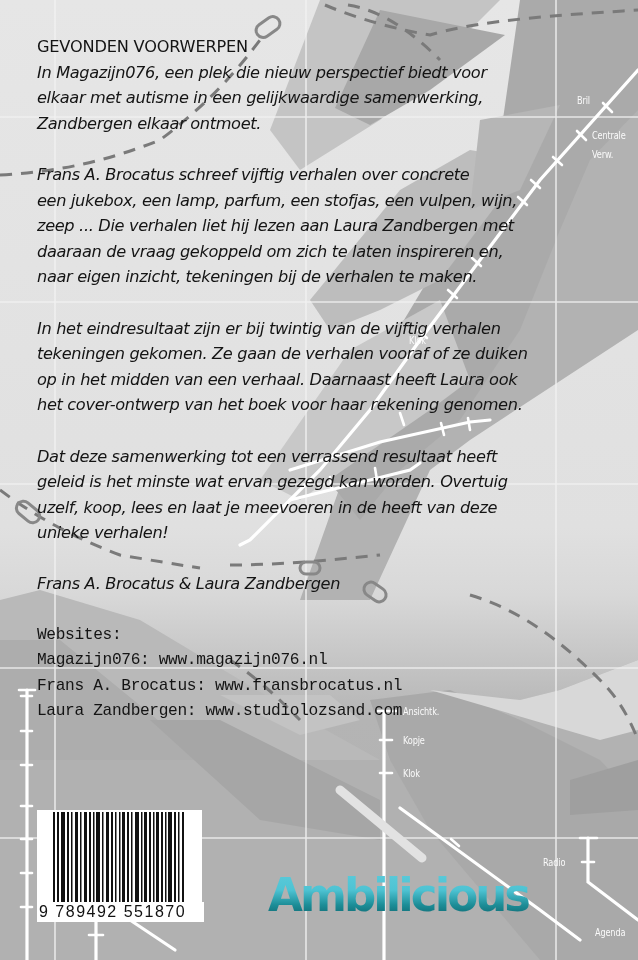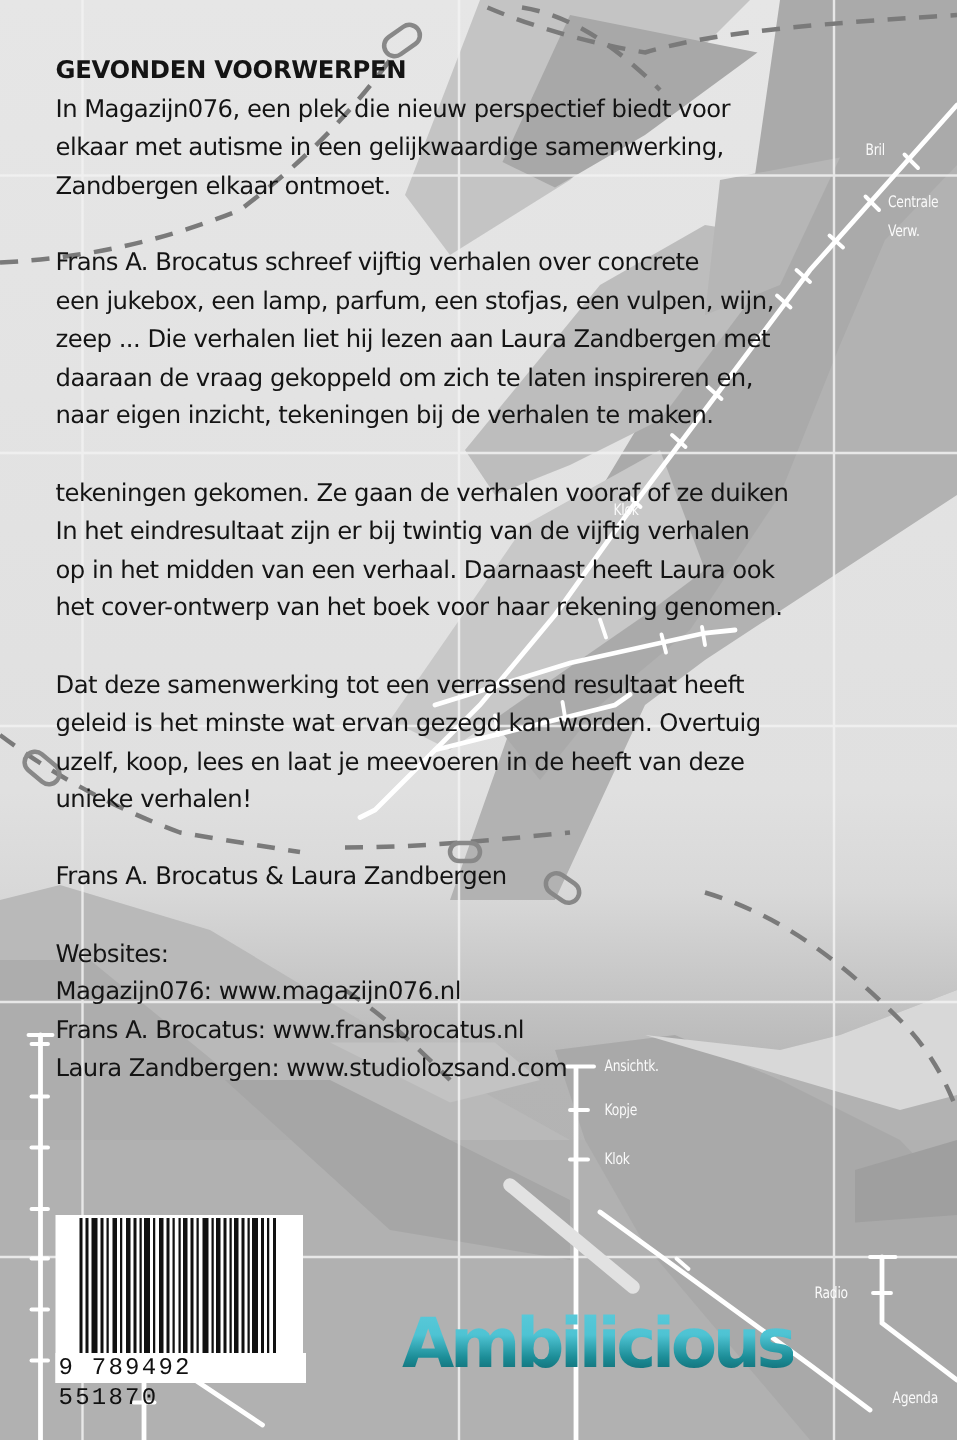--- a/index.html
+++ b/index.html
@@ -3,29 +3,29 @@
   <meta charset="utf-8">
   <style>
     html, body { margin: 0; padding: 0; }
     body { width: 638px; height: 960px; overflow: hidden; background: #e2e2e2; }
     #cover { position: relative; width: 638px; height: 960px; overflow: hidden;
       background: linear-gradient(180deg, #e6e6e6 0%, #e0e0e0 55%, #d8d8d8 62%, #b4b4b4 75%, #b0b0b0 100%); }
     svg.bg { position: absolute; left: 0; top: 0; }
     .text-block { position: absolute; left: 37px; top: 34px; width: 600px;
       font-family: "DejaVu Sans", sans-serif; font-size: 16.2px; line-height: 25.6px;
       color: #141414; letter-spacing: -0.35px; }
-    .heading { font-weight: bold; font-size: 16.2px; letter-spacing: -0.2px; }
-    .para { margin: 0 0 25.6px 0; }
+    .heading { font-weight: normal; font-size: 16.2px; letter-spacing: -0.2px; }
+    .para { margin: 0 0 25.6px 0; font-style: italic; }
     .para span { display: block; white-space: nowrap; }
-    .websites span { display: block; white-space: nowrap; }
+    .websites span { display: block; white-space: nowrap; font-family: Liberation Mono, monospace; }
     .station { position: absolute; font-family: "DejaVu Sans", sans-serif; font-size: 10.5px;
       color: #fafafa; transform: scaleX(0.78); transform-origin: left top; letter-spacing: -0.2px; line-height: 13px; }
     .barcode { position: absolute; left: 37px; top: 810px; width: 165px; height: 112px; background: #fff; }
     .barcode-num { position: absolute; left: 0; bottom: 0; width: 165px; height: 20px;
-      font-family: Liberation Mono, monospace; font-size: 16px; color: #111; line-height: 20px;
+      font-family: Liberation Sans, sans-serif; font-size: 16px; color: #111; line-height: 20px;
       letter-spacing: 1.5px; padding-left: 2px; background: #fff; }
     .logo { position: absolute; left: 268px; top: 870px; font-family: "DejaVu Sans", sans-serif;
       font-weight: bold; font-size: 46px; letter-spacing: -3px; line-height: 50px;
       background: linear-gradient(180deg, #5dcbdb 0%, #4ec3d3 40%, #1c8d97 70%, #0c5e66 100%);
       -webkit-background-clip: text; background-clip: text; color: transparent;
       transform: scaleX(0.98); transform-origin: left top; }
   </style>
 </head>
 <body>
 
@@ -143,22 +143,22 @@
       <span>Zandbergen elkaar ontmoet.</span>
     </div>
     <div class="para">
       <span>Frans A. Brocatus schreef vijftig verhalen over concrete</span>
       <span>een jukebox, een lamp, parfum, een stofjas, een vulpen, wijn,</span>
       <span>zeep ... Die verhalen liet hij lezen aan Laura Zandbergen met</span>
       <span>daaraan de vraag gekoppeld om zich te laten inspireren en,</span>
       <span>naar eigen inzicht, tekeningen bij de verhalen te maken.</span>
     </div>
     <div class="para">
+      <span>In het eindresultaat zijn er bij twintig van de vijftig verhalen</span>
       <span>tekeningen gekomen. Ze gaan de verhalen vooraf of ze duiken</span>
-      <span>In het eindresultaat zijn er bij twintig van de vijftig verhalen</span>
       <span>op in het midden van een verhaal. Daarnaast heeft Laura ook</span>
       <span>het cover-ontwerp van het boek voor haar rekening genomen.</span>
     </div>
     <div class="para">
       <span>Dat deze samenwerking tot een verrassend resultaat heeft</span>
       <span>geleid is het minste wat ervan gezegd kan worden. Overtuig</span>
       <span>uzelf, koop, lees en laat je meevoeren in de heeft van deze</span>
       <span>unieke verhalen!</span>
     </div>
     <div class="para">

